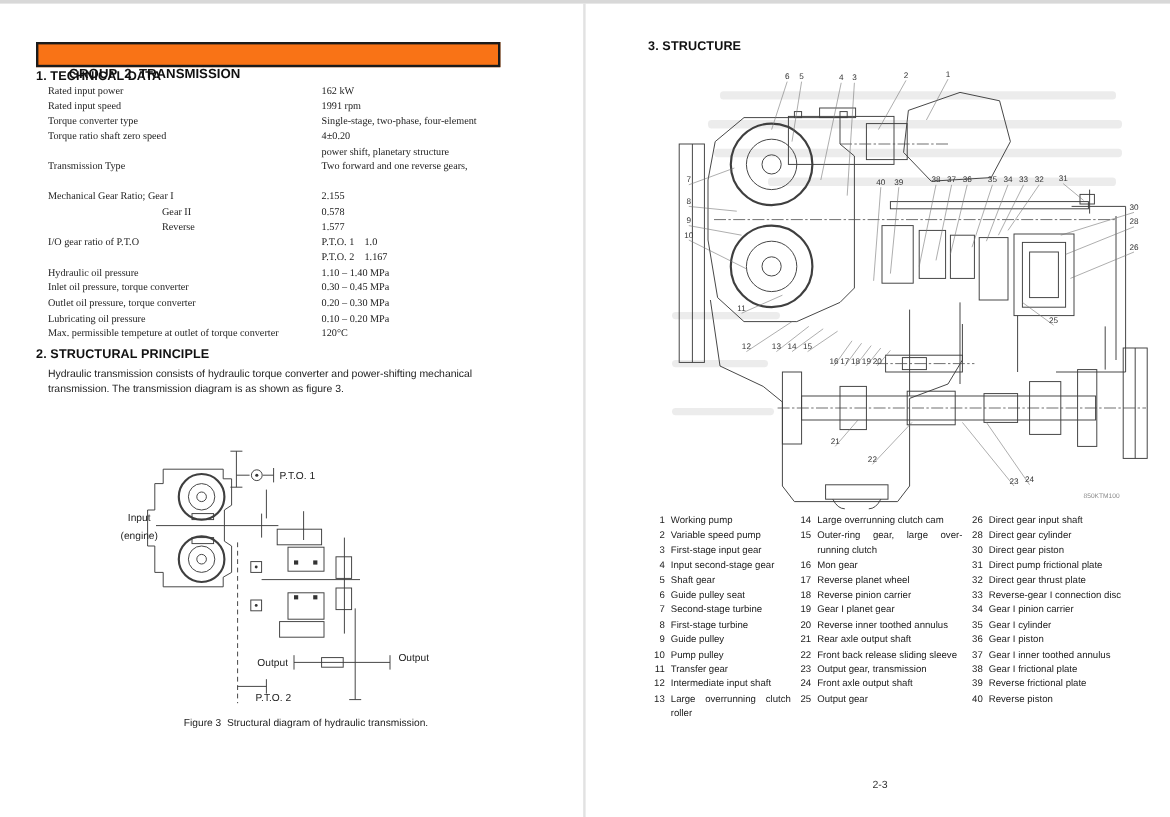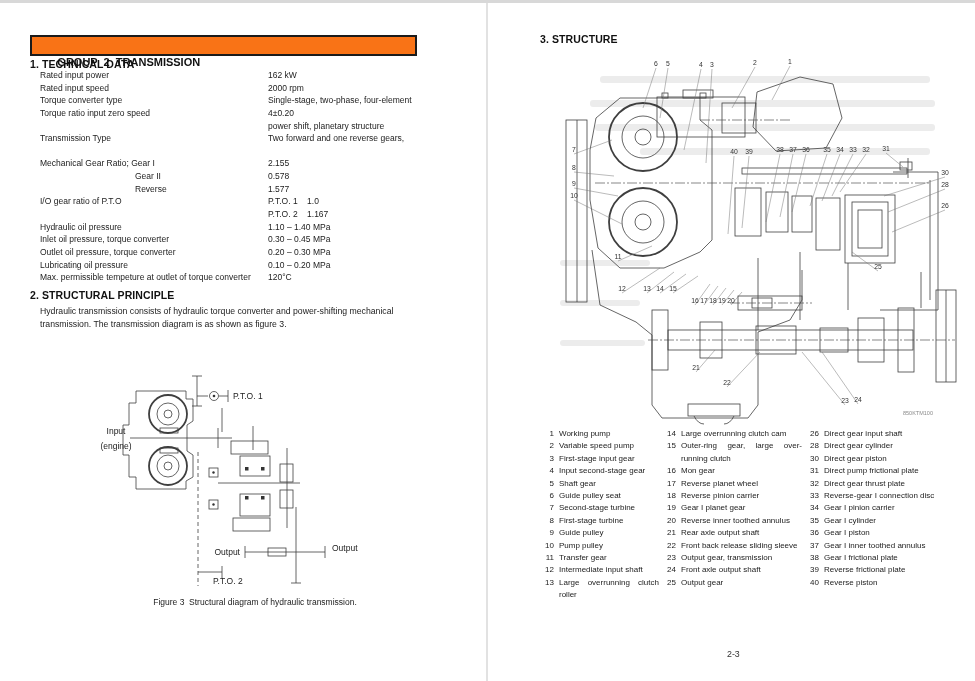--- a/index.html
+++ b/index.html
@@ -10,21 +10,21 @@
   .page{position:absolute;inset:0;}
 
   
   .group-header{position:absolute;left:30px;top:35px;width:376px;height:17px;background:#f97316;
     border:2px solid #1b1b1b;font-size:11px;font-weight:bold;line-height:17px;padding-left:7px;
     white-space:pre;color:#111;}
   .sec-title{position:absolute;font-size:10.5px;font-weight:bold;color:#111;margin:0;letter-spacing:0.1px;text-align:right;}
   .sec1{left:30px;top:58px;}
   .sec2{left:30px;top:289px;}
   .sec3{left:540px;top:33px;}
-  .tech-list{position:absolute;left:40px;top:69px;width:410px;}
+  .tech-list{position:absolute;left:40px;top:69px;width:410px;font-family:Liberation Serif, serif;}
   .td-row{position:relative;height:12.7px;line-height:12.7px;font-size:8.5px;}
   .td-row.spacer{height:12px;}
   .td-label{white-space:nowrap;display:inline-block;}
   .td-row.indent .td-label{padding-left:95px;}
   .td-value{position:absolute;left:228px;top:0;white-space:pre;}
   .body-text{position:absolute;left:40px;top:305px;width:400px;font-size:8.7px;line-height:13px;margin:0;}
   .fig3{position:absolute;left:95px;top:360px;width:310px;height:250px;}
   .caption{position:absolute;left:110px;top:597px;width:290px;text-align:center;font-size:8.5px;white-space:pre;}
   .pageno{position:absolute;top:649px;font-size:8.8px;color:#333;}
   .pageno-left{left:214px;margin-top:41px;}
@@ -69,30 +69,30 @@
 
     <div class="tech-list">
 
         <div class="td-row">
           <span class="td-label">Rated input power</span>
           <span class="td-value">162 kW</span>
         </div>
 
         <div class="td-row">
           <span class="td-label">Rated input speed</span>
-          <span class="td-value">2000 rpm</span>
+          <span class="td-value">1991 rpm</span>
         </div>
 
         <div class="td-row">
           <span class="td-label">Torque converter type</span>
           <span class="td-value">Single-stage, two-phase, four-element</span>
         </div>
 
         <div class="td-row">
-          <span class="td-label">Torque ratio input zero speed</span>
+          <span class="td-label">Torque ratio shaft zero speed</span>
           <span class="td-value">4±0.20</span>
         </div>
 
         <div class="td-row">
           <span class="td-label"></span>
           <span class="td-value">power shift, planetary structure</span>
         </div>
 
         <div class="td-row">
           <span class="td-label">Transmission Type</span>

